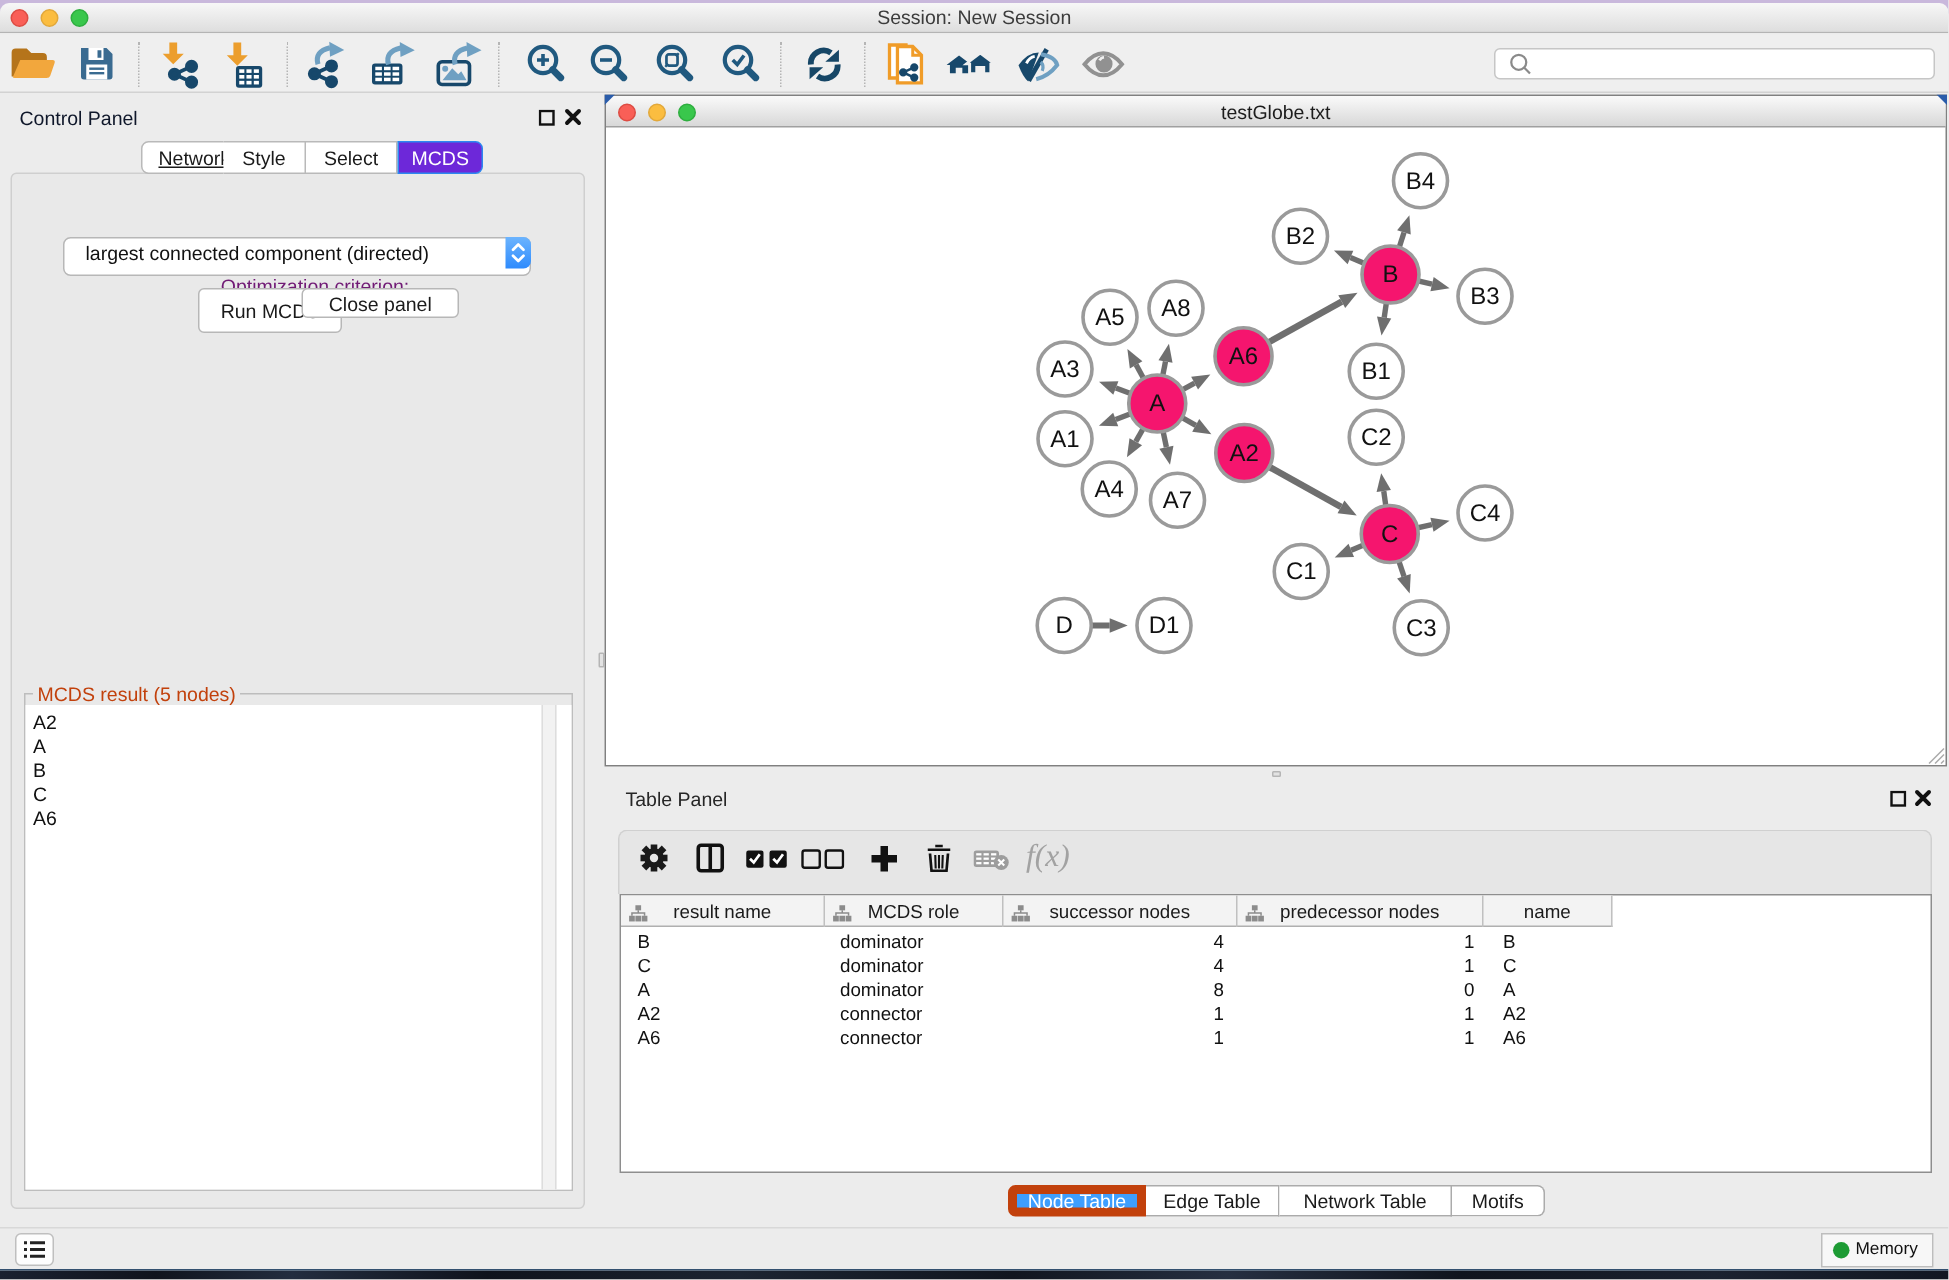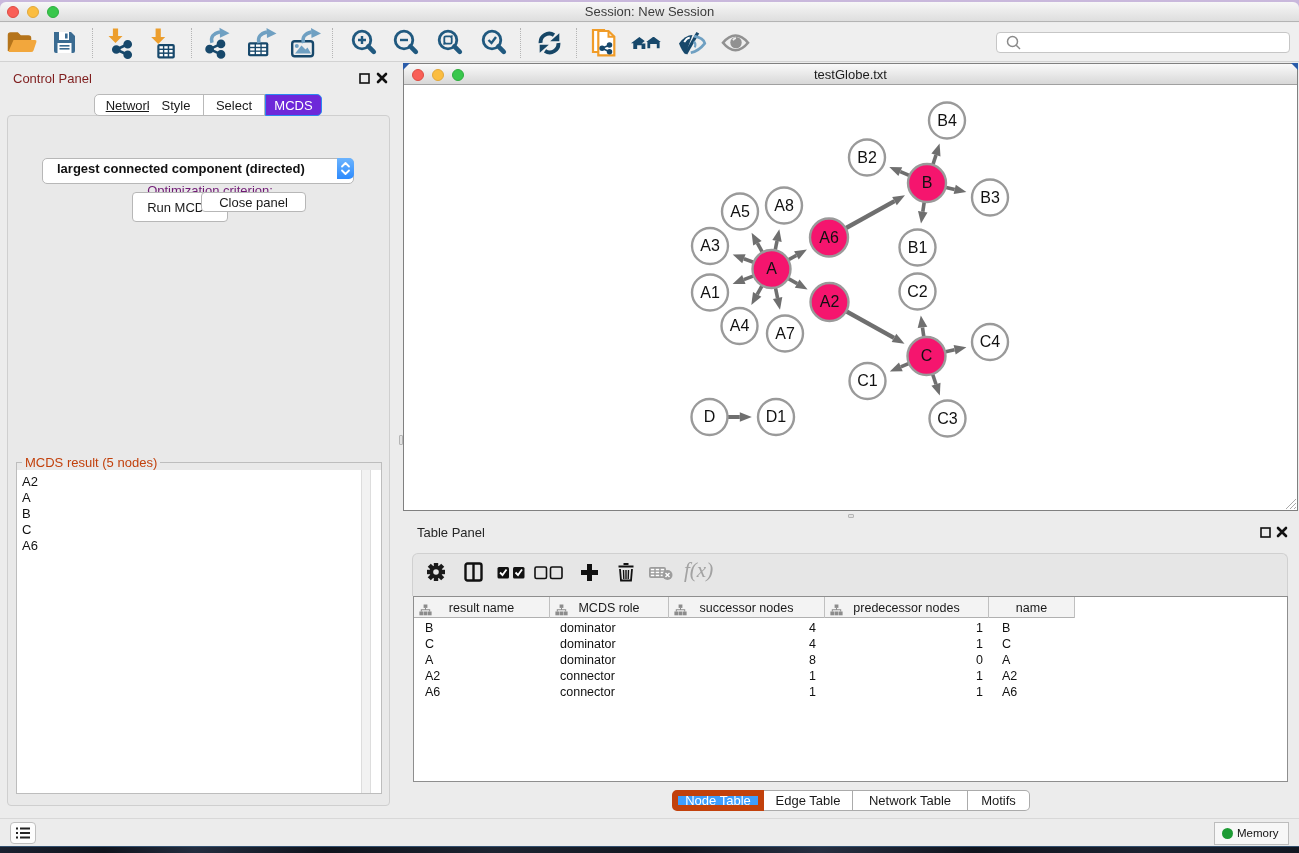--- a/index.html
+++ b/index.html
@@ -152,38 +152,38 @@
     <circle cx="15" cy="9.6" r="5.7" fill="#919191"></circle>
     <path d="M12 7.2 Q13 5.4 15 5.1" fill="none" stroke="#efefef" stroke-width="1.8"></path>
   </svg>
 
 <div class="abs" style="left:996px;top:32px;width:294px;height:21px;background:#fff;border:1px solid #c6c6c6;border-radius:4px;"></div>
 <svg class="abs" style="left:1006px;top:35px;" width="16" height="16">
     <circle cx="6.5" cy="6.5" r="5" fill="none" stroke="#8a8a8a" stroke-width="1.5"></circle>
     <line x1="10.2" y1="10.2" x2="14" y2="14" stroke="#8a8a8a" stroke-width="1.5"></line>
   </svg>
 
-<div class="abs" style="left:13px;top:71px;font-size:13px;color:#7f1d1d;">Control Panel</div>
+<div class="abs" style="left:13px;top:71px;font-size:13px;color:#0f172a;">Control Panel</div>
 <svg class="abs" style="left:359px;top:73px;" width="11" height="11">
     <rect x="1" y="1" width="9" height="9" fill="none" stroke="#111" stroke-width="1.6"></rect>
   </svg>
 <svg class="abs" style="left:376px;top:72px;" width="12" height="12">
     <path d="M2 2 L10 10 M10 2 L2 10" stroke="#111" stroke-width="2.6" stroke-linecap="round"></path>
   </svg>
 
 <div class="abs" style="left:7px;top:115px;width:383px;height:691px;background:#e9e9e9;border:1px solid #cfcfcf;border-radius:4px;"></div>
 
 <div class="seg" style="left:94px;top:94px;width:71px;height:22px;border-radius:5px 0 0 5px;text-decoration:underline;">Network</div>
 <div class="seg" style="left:149px;top:94px;width:55px;height:22px;border-left:none;">Style</div>
 <div class="seg" style="left:204px;top:94px;width:61px;height:22px;border-left:none;">Select</div>
 <div class="seg" style="left:265px;top:94px;width:57px;height:22px;border-radius:0 5px 5px 0;border:1px solid #2d88ef;background:#6d28d9;color:#fff;">MCDS</div>
 
 <div class="abs" style="left:12px;top:136px;width:396px;text-align:center;font-size:13px;color:#701a75;margin-top:47px;">Optimization criterion:</div>
 
-<div class="abs" style="left:42px;top:158px;width:312px;height:26px;background:#fff;border:1px solid #b7b7b7;border-radius:5px;font-size:13px;color:#111;line-height:19px;padding-left:14px;font-weight:bold;">largest connected component (directed)</div>
+<div class="abs" style="left:42px;top:158px;width:312px;height:26px;background:#fff;border:1px solid #b7b7b7;border-radius:5px;font-size:13px;color:#111;line-height:19px;padding-left:14px;">largest connected component (directed)</div>
 <div class="abs" style="left:337px;top:158px;width:17px;height:21px;background:linear-gradient(#6cb4fe,#2e8bfd);border-radius:0 5px 5px 0;"></div>
 <svg class="abs" style="left:340px;top:161px;" width="11" height="15">
     <path d="M2 5.5 L5.5 2 L9 5.5" fill="none" stroke="#fff" stroke-width="1.8" stroke-linecap="round" stroke-linejoin="round"></path>
     <path d="M2 9.5 L5.5 13 L9 9.5" fill="none" stroke="#fff" stroke-width="1.8" stroke-linecap="round" stroke-linejoin="round"></path>
   </svg>
 
 <div class="seg" style="left:92px;top:192px;width:96px;height:30px;border-radius:4px;border-color:#b7b7b7;margin-left:40px;">Run MCDS</div>
 <div class="seg" style="left:201px;top:192px;width:105px;height:20px;border-radius:4px;border-color:#b7b7b7;">Close panel</div>
 
 <div class="abs" style="left:16px;top:462px;width:366px;height:332px;border:1px solid #bdbdbd;"></div>

